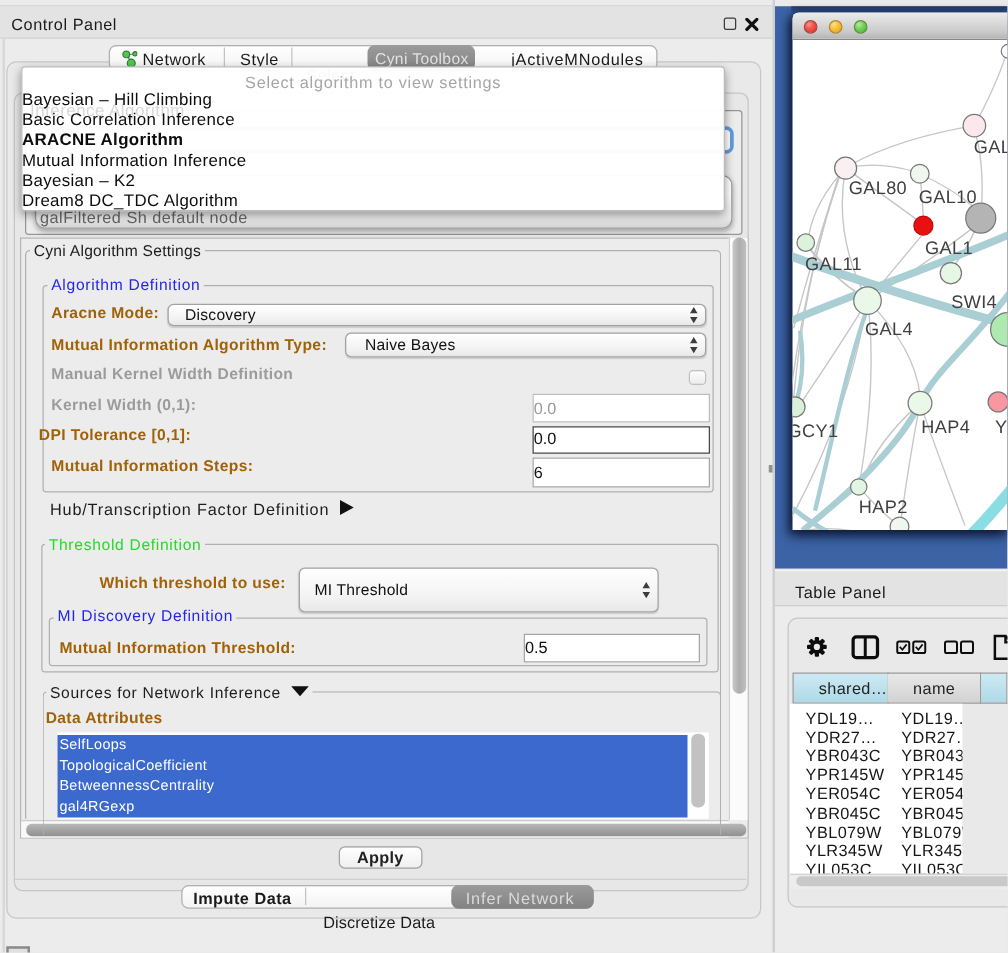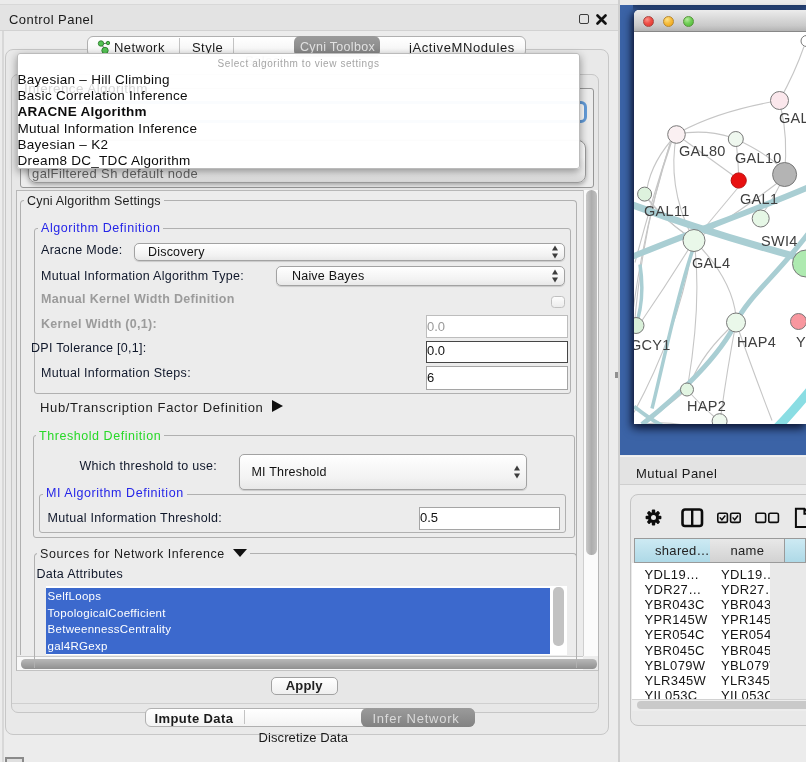--- a/index.html
+++ b/index.html
@@ -1,16 +1,16 @@
 <!DOCTYPE html>
 <html><head><meta charset="utf-8"><style>
 *{margin:0;padding:0;box-sizing:border-box}
 html,body{width:806px;height:762px;background:#ececec;font-family:"Liberation Sans",sans-serif;overflow:hidden;position:relative}
 .a{position:absolute}
-.lbl{position:absolute;font-weight:normal;font-size:12.5px;color:#0f172a;letter-spacing:0.3px;white-space:nowrap}
+.lbl{position:absolute;font-weight:bold;font-size:12.5px;color:#a16207;letter-spacing:0.3px;white-space:nowrap}
 .glbl{position:absolute;font-weight:bold;font-size:12.5px;color:#9b9b9b;letter-spacing:0.3px;white-space:nowrap}
 .combo{position:absolute;border:1px solid #a2a2a2;border-radius:5px;background:linear-gradient(#ffffff,#f2f2f2 70%,#e8e8e8);box-shadow:0 1px 1px rgba(0,0,0,0.15)}
 .combo .tx{position:absolute;left:9px;top:50%;transform:translateY(-50%);font-size:12.5px;color:#111;letter-spacing:0.2px}
 .spin{position:absolute;right:5px;top:50%;transform:translateY(-50%);width:7px;height:13px}
 .spin:before{content:"";position:absolute;left:0;top:0;border-left:3.5px solid transparent;border-right:3.5px solid transparent;border-bottom:5px solid #3c3c3c}
 .spin:after{content:"";position:absolute;left:0;bottom:0;border-left:3.5px solid transparent;border-right:3.5px solid transparent;border-top:5px solid #3c3c3c}
 .fld{position:absolute;background:#fff;font-size:13px;color:#111;text-align:left;padding-right:7px}
 .gbox{position:absolute;border:1px solid #b0b0b0;border-radius:3px}
 .gtitle{position:absolute;background:#ececec;padding:0 3px;font-size:12.5px;white-space:nowrap;letter-spacing:0.55px}
 .seg{position:absolute;font-size:13px;color:#1b1b1b;letter-spacing:0.45px;white-space:nowrap}
@@ -92,21 +92,21 @@
 <div class="a" style="left:271.5px;top:400px;width:0;height:0;border-top:6.5px solid transparent;border-bottom:6.5px solid transparent;border-left:11px solid #111"></div>
 
 <div class="gbox" style="left:32.5px;top:435px;width:542px;height:102.5px"></div>
 <div class="gtitle" style="left:36px;top:428.5px;color:#28d828">Threshold Definition</div>
 <div class="lbl" style="left:79.5px;top:459px">Which threshold to use:</div>
 <div class="combo" style="left:239px;top:454px;width:288px;height:36px">
     <span class="tx" style="left:11.5px">MI Threshold</span>
     <span class="spin"></span>
   </div>
 <div class="gbox" style="left:39px;top:494px;width:527px;height:38.5px"></div>
-<div class="gtitle" style="left:43px;top:486px;color:#2525e8">MI Algorithm Definition</div>
+<div class="gtitle" style="left:43px;top:486px;color:#2525e8">MI Discovery Definition</div>
 <div class="lbl" style="left:47.5px;top:511px">Mutual Information Threshold:</div>
 <div class="fld" style="left:419px;top:507px;width:141px;height:22.5px;border:1px solid #a5a5a5;line-height:20px">0.5</div>
 
 <div class="gbox" style="left:33.5px;top:553px;width:543px;height:115px;border-bottom:none;border-radius:4px 4px 0 0"></div>
 <div class="gtitle" style="left:37px;top:547px;color:#1d1d1d">Sources for Network Inference <span style="display:inline-block;width:0;height:0;border-left:7.5px solid transparent;border-right:7.5px solid transparent;border-top:8px solid #111;margin-left:4px;vertical-align:1px"></span></div>
 <div class="lbl" style="left:36.5px;top:566.5px;font-size:12.5px">Data Attributes</div>
 
 <div class="a" style="left:45.5px;top:586px;width:521px;height:69px;background:#fff"></div>
 <div class="a" style="left:45.5px;top:587.5px;width:504.5px;height:66.5px;background:#3c69cd"></div>
 <div class="a" style="left:47.5px;top:588px;font-size:11.5px;color:#fff;line-height:16.6px;letter-spacing:0.3px">SelfLoops<br>TopologicalCoefficient<br>BetweennessCentrality<br>gal4RGexp</div>
@@ -120,21 +120,21 @@
 <div class="seg" style="left:154.5px;top:710.5px;font-weight:bold;letter-spacing:0.4px">Impute Data</div>
 <div class="seg" style="left:258.5px;top:730px;font-weight:normal;letter-spacing:0.1px">Discretize Data</div>
 <div class="seg" style="left:372.5px;top:711px;color:#dadada;letter-spacing:0.75px">Infer Network</div>
 
 <div class="a" style="left:5px;top:756.5px;width:19px;height:10px;border:2px solid #8a8a8a;background:#e0e0e0"></div>
 
 <div class="a" style="left:614.5px;top:372px;width:3.5px;height:6px;background:#909090"></div>
 
 <div class="a" style="left:17px;top:52.5px;width:563px;height:116.5px;background:rgba(255,255,255,0.97);border:1px solid #bbb;border-radius:3px;box-shadow:0 3px 8px rgba(0,0,0,0.4)"></div>
 <div class="a" style="left:24px;top:81px;font-size:13.5px;color:rgba(110,110,110,0.28);letter-spacing:0.4px">Inference Algorithm</div>
-<div class="a" style="left:17px;top:58px;width:563px;text-align:center;font-size:10px;color:#a5a5a5;letter-spacing:0.58px">Select algorithm to view settings</div>
+<div class="a" style="left:17px;top:58px;width:563px;text-align:center;font-size:13px;color:#a5a5a5;letter-spacing:0.58px">Select algorithm to view settings</div>
 <div class="a" style="left:17.5px;top:72px;font-size:13.5px;color:#0c0c0c;line-height:16.2px;letter-spacing:0.28px">Bayesian – Hill Climbing<br>Basic Correlation Inference<br><b>ARACNE Algorithm</b><br>Mutual Information Inference<br>Bayesian – K2<br>Dream8 DC_TDC Algorithm</div>
 
 <div class="a" style="left:620px;top:4.5px;width:186px;height:450px;background:#3b63a6"></div>
 <div class="a" style="left:634px;top:10px;width:172px;height:414px;background:#fff;border-radius:5px 0 0 0;box-shadow:-3px 4px 7px rgba(0,0,20,0.45),0 -2px 5px rgba(0,0,20,0.3),0 4px 11px rgba(0,0,20,0.55)"></div>
 <div class="a" style="left:634px;top:10px;width:172px;height:21.5px;background:linear-gradient(#ececec,#c9c9c9 75%,#b3b3b3);border-bottom:1px solid #888;border-radius:5px 0 0 0"></div>
 <div class="a" style="left:643.1px;top:15.6px;width:11.2px;height:11.2px;border-radius:50%;background:radial-gradient(circle at 35% 28%,#fa9189,#ef5048 45%,#dd3028);border:1px solid #a94540"></div>
 <div class="a" style="left:663px;top:15.6px;width:11.2px;height:11.2px;border-radius:50%;background:radial-gradient(circle at 35% 28%,#fce289,#f6bd3e 45%,#eda00f);border:1px solid #b8892e"></div>
 <div class="a" style="left:683.1px;top:15.6px;width:11.2px;height:11.2px;border-radius:50%;background:radial-gradient(circle at 35% 28%,#b5eb9d,#72cf58 45%,#48b531);border:1px solid #57953c"></div>
 
 <div class="a" style="left:633px;top:4.5px;width:173px;height:5.5px;background:linear-gradient(rgba(10,25,55,0.55),rgba(30,50,90,0.2))"></div>
@@ -204,21 +204,21 @@
     <text x="692" y="267.5">GAL4</text>
     <text x="630" y="349">GCY1</text>
     <text x="737" y="346">HAP4</text>
     <text x="796" y="346">Y</text>
     <text x="687" y="410">HAP2</text>
   </g>
 </svg>
 
 <div class="a" style="left:620px;top:454.5px;width:186px;height:307.5px;background:#ececec"></div>
 <div class="a" style="left:620px;top:456px;width:186px;height:29px;background:#e3e3e3;border-top:1px solid #f2f2f2;border-bottom:1px solid #cfcfcf"></div>
-<div class="a seg" style="left:636px;top:466px;color:#1a1a1a">Mutual Panel</div>
+<div class="a seg" style="left:636px;top:466px;color:#1a1a1a">Table Panel</div>
 
 <div class="a" style="left:630px;top:494px;width:180px;height:232px;background:#e9e9e9;border:1px solid #c5c5c5;border-radius:8px 0 0 8px"></div>
 
 <svg class="a" style="left:644px;top:507px" width="164" height="22" viewBox="0 0 164 22">
   <g transform="translate(9.5,10.5)">
       <circle r="5.6" fill="#0c0c0c"></circle>
       <rect x="-1.7" y="-7.9" width="3.4" height="3.4" rx="0.9" fill="#0c0c0c" transform="rotate(0)"></rect>
       <rect x="-1.7" y="-7.9" width="3.4" height="3.4" rx="0.9" fill="#0c0c0c" transform="rotate(45)"></rect>
       <rect x="-1.7" y="-7.9" width="3.4" height="3.4" rx="0.9" fill="#0c0c0c" transform="rotate(90)"></rect>
       <rect x="-1.7" y="-7.9" width="3.4" height="3.4" rx="0.9" fill="#0c0c0c" transform="rotate(135)"></rect>

